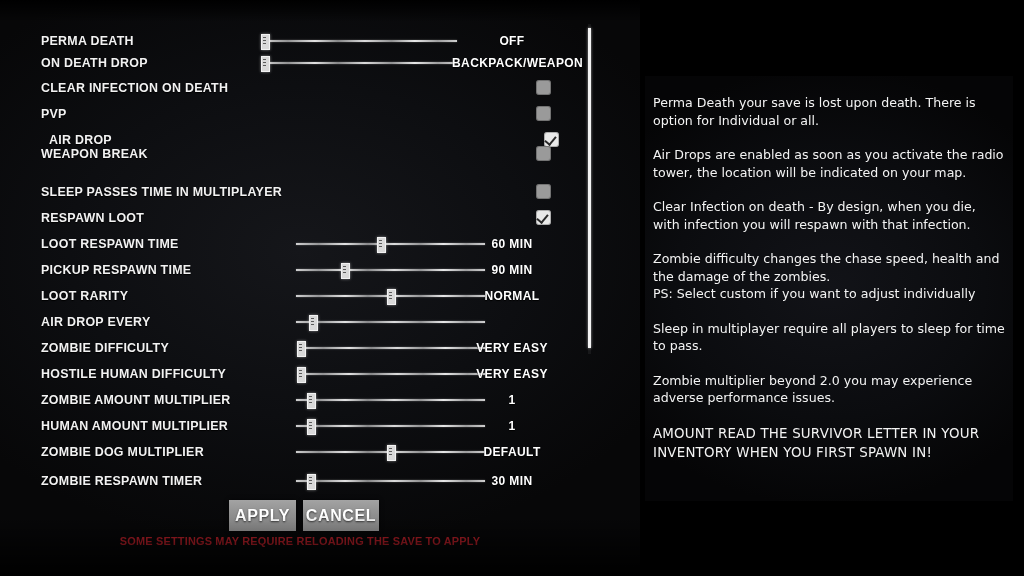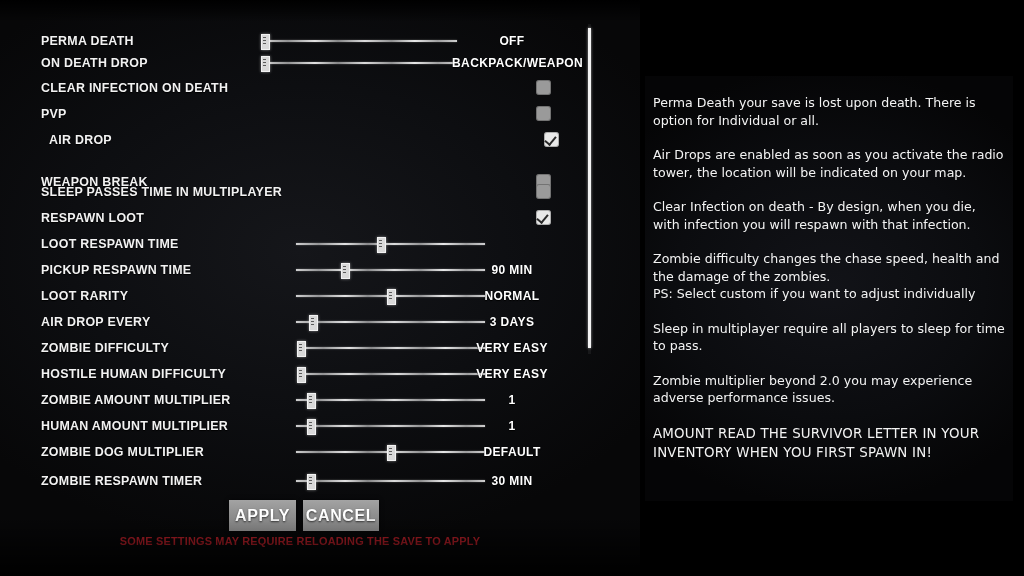--- a/index.html
+++ b/index.html
@@ -163,38 +163,39 @@
         <div class="checkbox"></div>
       </div>
       <div class="row" style="top: 103px; padding-left: 16px;">
         <div class="label">PVP</div>
         <div class="checkbox"></div>
       </div>
       <div class="row" style="top: 129px; margin-left: 8px;">
         <div class="label">AIR DROP</div>
         <div class="checkbox checked"></div>
       </div>
-      <div class="row" style="top: 171px; padding-left: 29px;">
+      <div class="row" style="top: 143px; padding-left: 29px;">
         <div class="label">WEAPON BREAK</div>
         <div class="checkbox"></div>
       </div>
       <div class="row" style="top: 181px;">
         <div class="label">SLEEP PASSES TIME IN MULTIPLAYER</div>
         <div class="checkbox"></div>
       </div>
       <div class="row" style="top: 207px;">
         <div class="label">RESPAWN LOOT</div>
         <div class="checkbox checked"></div>
       </div>
       <div class="row" style="top: 233px;">
         <div class="label">LOOT RESPAWN TIME</div>
         <div class="slider" style="left: 296px; width: 189px;">
           <div class="track"></div>
           <div class="handle" style="left: 45%;"></div>
         </div>
+        <div class="value">60 MIN</div>
       </div>
       <div class="row" style="top: 259px;">
         <div class="label">PICKUP RESPAWN TIME</div>
         <div class="slider" style="left: 296px; width: 189px;">
           <div class="track"></div>
           <div class="handle" style="left: 26%;"></div>
         </div>
         <div class="value">90 MIN</div>
       </div>
       <div class="row" style="top: 285px;">
@@ -204,21 +205,20 @@
           <div class="handle" style="left: 50%;"></div>
         </div>
         <div class="value">NORMAL</div>
       </div>
       <div class="row" style="top: 311px;">
         <div class="label">AIR DROP EVERY</div>
         <div class="slider" style="left: 296px; width: 189px;">
           <div class="track"></div>
           <div class="handle" style="left: 9%;"></div>
         </div>
-        <div class="value">3 DAYS</div>
       </div>
       <div class="row" style="top: 337px;">
         <div class="label">ZOMBIE DIFFICULTY</div>
         <div class="slider" style="left: 301px; width: 185px;">
           <div class="track"></div>
           <div class="handle" style="left: 0%;"></div>
         </div>
         <div class="value">VERY EASY</div>
       </div>
       <div class="row" style="top: 363px;">

